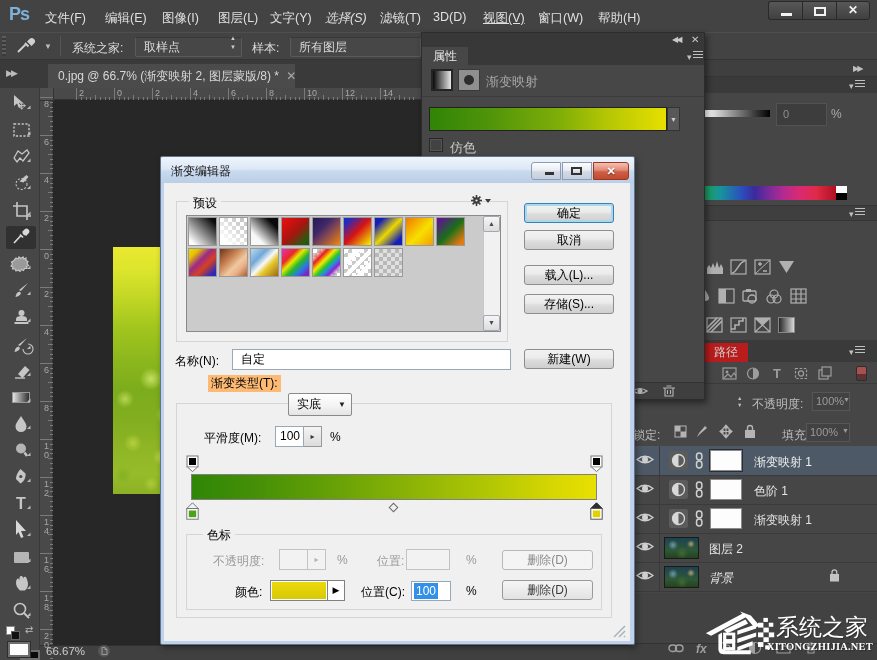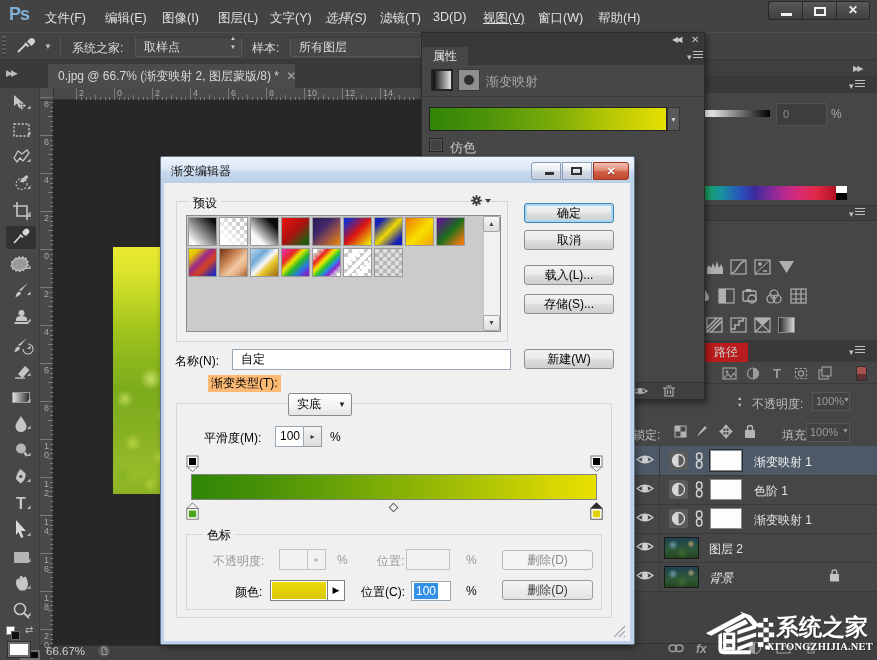--- a/index.html
+++ b/index.html
@@ -489,21 +489,21 @@
         <rect x="66" y="28" width="6" height="6"></rect>
         <rect x="60" y="34" width="6" height="6"></rect>
         <rect x="66" y="40" width="6" height="6"></rect>
         <rect x="72" y="34" width="6" height="6"></rect>
         <rect x="72" y="22" width="5" height="5"></rect>
         <rect x="66" y="16" width="5" height="5"></rect>
         <rect x="60" y="46" width="6" height="6"></rect>
         <rect x="68" y="50" width="5" height="5"></rect>
   </g>
 </svg>
-<div class="txt" style="left:76px;top:17px;font-size:23px;font-weight:bold;color:#fff;letter-spacing:0px;text-shadow:1px 1px 1px rgba(0,0,0,.3);text-align:center;">系统之家</div>
+<div class="txt" style="left:76px;top:17px;font-size:23px;font-weight:normal;color:#fff;letter-spacing:0px;text-shadow:1px 1px 1px rgba(0,0,0,.3);text-align:center;">系统之家</div>
 <div class="txt" style="left:67px;top:46px;font-size:10.5px;font-weight:bold;color:#fff;font-family:Liberation Serif,serif;letter-spacing:0.2px;text-shadow:1px 1px 1px rgba(0,0,0,.3);">XITONGZHIJIA.NET</div>
 </div>
 
 <div class="abs" id="hticks">
     <div class="tick" style="left:76px;top:88px;width:1px;height:12px;"></div>
     <div class="rln" style="left:79px;top:89px;">2</div>
     <div class="tick" style="left:80.8px;top:97px;width:1px;height:3px;"></div>
     <div class="tick" style="left:85.5px;top:97px;width:1px;height:3px;"></div>
     <div class="tick" style="left:90.3px;top:97px;width:1px;height:3px;"></div>
     <div class="tick" style="left:95.0px;top:95px;width:1px;height:5px;"></div>

